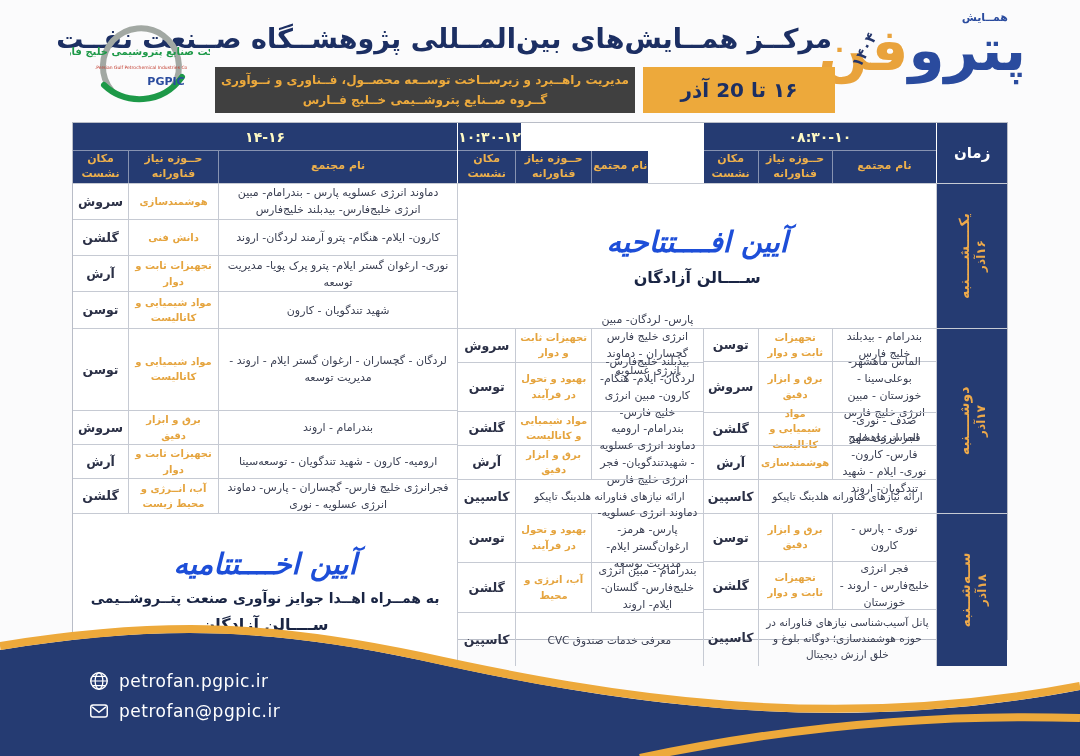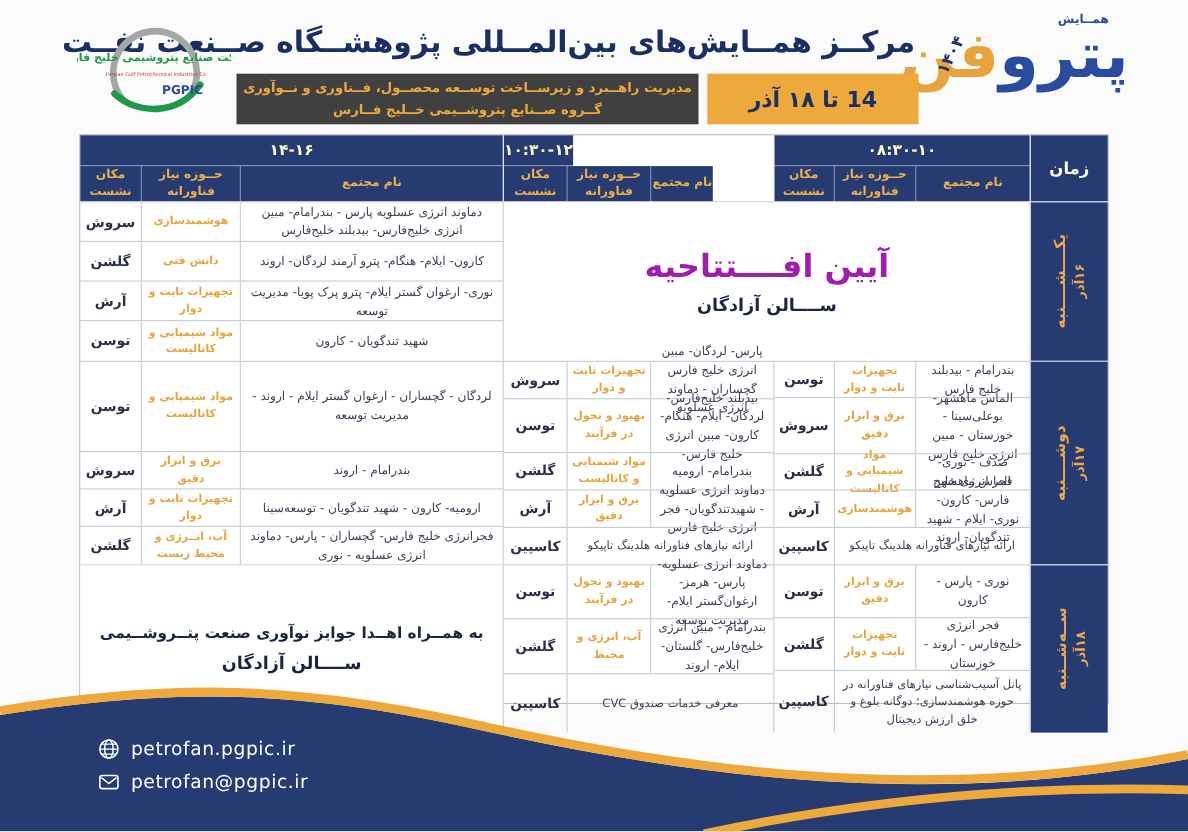--- a/index.html
+++ b/index.html
@@ -62,21 +62,21 @@
   
   .d2-0830 .srow:nth-child(2) { flex:1.5; }
   .d2-1030 .srow:nth-child(2) { flex:1.45; }
   .d2-1416 .srow:nth-child(1) { flex:2.45; }
   .d3-0830 .srow:nth-child(3) { flex:1.2; }
   .d3-1030 .srow:nth-child(3) { flex:1.1; }
 
   .ceremony { display:flex; flex-direction:column; align-items:center; justify-content:center; gap:9px; background:#fff; }
   .ceremony.span2 { width:480px; }
   .ceremony.span1416 { width:386px; }
-  .cer-title { font-size:29px; font-weight:bold; color:#a21caf; }
+  .cer-title { font-size:29px; font-weight:bold; color:#1d4ed8;font-style:italic; }
   .cer-line { font-size:14px; font-weight:bold; color:#1a2544; }
   .cer-hall { font-size:16px; font-weight:bold; color:#1a2544; }
 
   
   .footer-wave { position:absolute; left:0; top:616px; width:1080px; height:140px; pointer-events:none; }
   .flinks { position:absolute; left:88px; top:670px; display:flex; flex-direction:column; gap:8px; direction:ltr; z-index:3; }
   .flink { display:flex; align-items:center; gap:9px; color:#ffffff; font-size:17px; letter-spacing:.5px; cursor:pointer; }
   .ficon { width:22px; height:22px; display:inline-flex; }
 </style>
 </head>
@@ -88,21 +88,21 @@
 
     <div class="pf">
       <span class="pf-event">همــایش</span>
       <div class="pf-word"><span class="pf-blue">پترو</span><span class="pf-orange">فن</span></div>
       <span class="pf-year">۱۴۰۴</span>
     </div>
 
     <div class="h-title">مرکــز همــایش‌های بین‌المــللی پژوهشــگاه صــنعت نفــت</div>
 
     <div class="h-subrow">
-      <div class="date-badge">14 تا ۱۸ آذر</div>
+      <div class="date-badge">۱۶ تا 20 آذر</div>
       <div class="sub-box">
         <span>مدیریت راهــبرد و زیرســاخت توســعه محصــول، فــناوری و نــوآوری</span>
         <span>گــروه صــنایع پتروشــیمی خــلیج فــارس</span>
       </div>
     </div>
 
     <div class="pgpic">
       <svg viewBox="0 0 140 102" width="140" height="102">
         <path d="M42,80 A38,38 0 1 1 104,74" fill="none" stroke="#a2a8a3" stroke-width="6" stroke-linecap="round"></path>
         <path d="M34,74 C55,94 92,94 112,66" fill="none" stroke="#1d9948" stroke-width="6" stroke-linecap="round"></path>
@@ -299,20 +299,21 @@
               <div class="cell cname">بندرامام - مبین انرژی خلیج‌فارس- گلستان- ایلام- اروند</div>
               <div class="cell cneed">آب، انرژی و محیط</div>
               <div class="cell cplace">گلشن</div>
             </div>
             <div class="srow mrow">
               <div class="cell cmerge">معرفی خدمات صندوق CVC</div>
               <div class="cell cplace">کاسپین</div>
             </div>
           </div>
         <div class="ceremony span1416">
+          <div class="cer-title">آیین اخــــتتامیه</div>
           <div class="cer-line">به همــراه اهــدا جوایز نوآوری صنعت پتــروشــیمی</div>
           <div class="cer-hall">ســــالن آزادگان</div>
         </div>
       </div>
 
     </div>
   </div>
 
   <svg class="footer-wave" viewBox="0 0 1080 140" preserveAspectRatio="none">
     <path d="M0,34 C150,10 260,10 420,44 C610,86 830,122 1080,74 L1080,140 L0,140 Z" fill="#253b72"></path>

